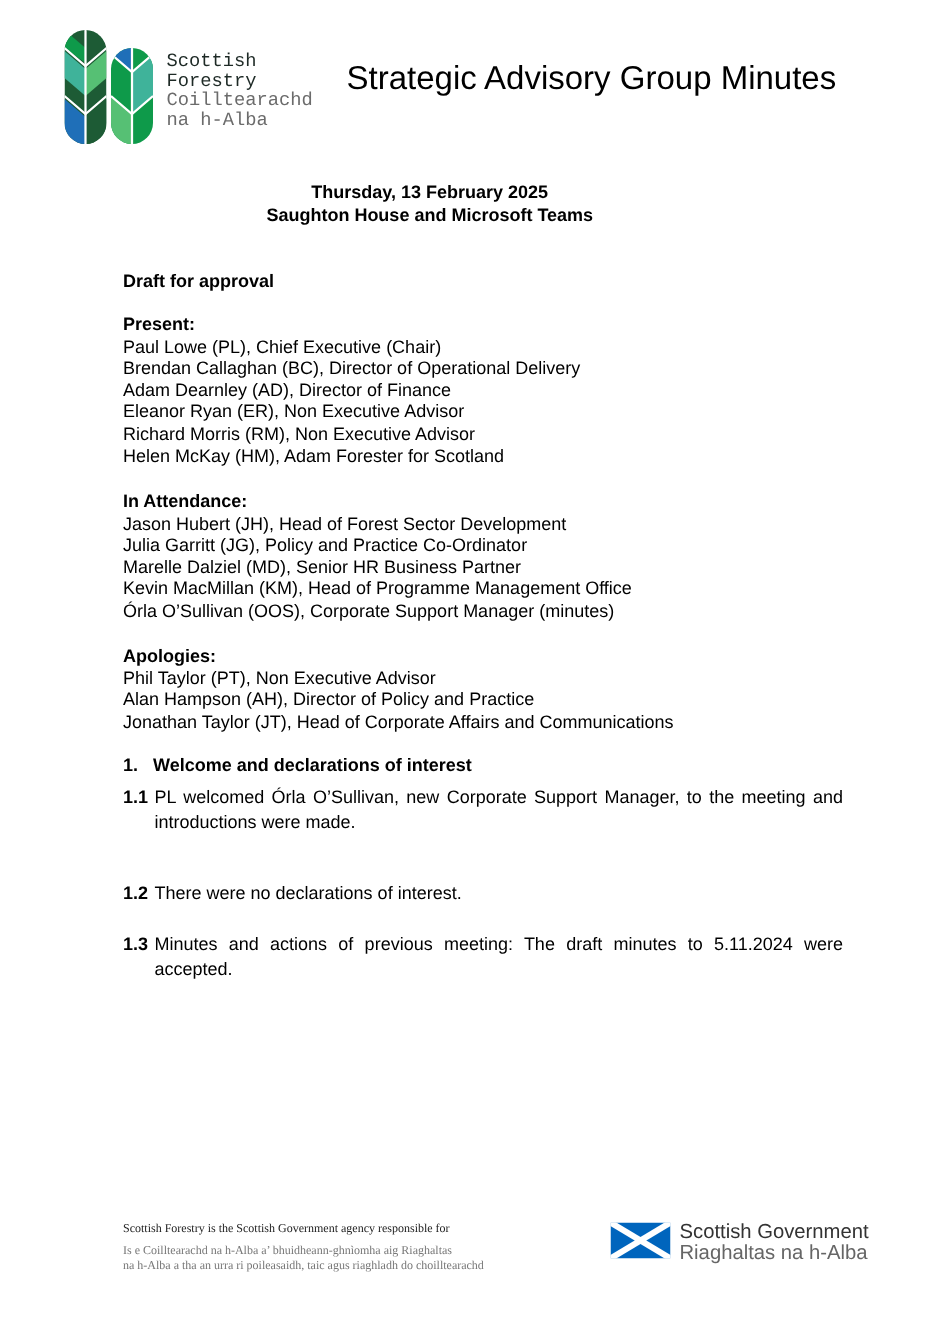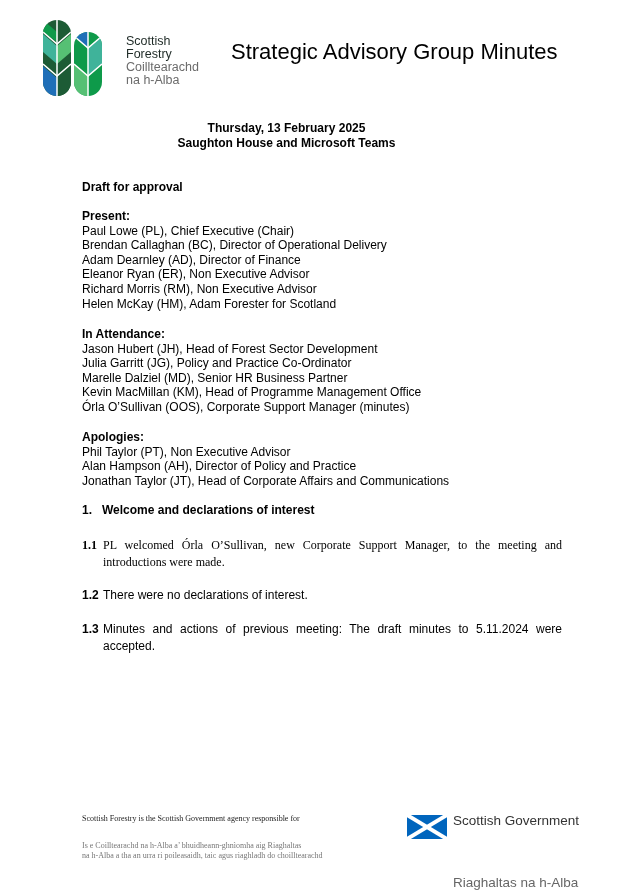--- a/index.html
+++ b/index.html
@@ -1,36 +1,36 @@
 <!DOCTYPE html>
 <html><head>
   <meta charset="utf-8">
   <style>
     html, body { margin: 0; padding: 0; background: #ffffff; }
     body { width: 633px; height: 895px; position: relative; overflow: hidden; font-family: "Liberation Sans", sans-serif; color: #000; }
     .abs { position: absolute; }
     .logo { left: 43px; top: 20px; width: 62px; height: 76px; }
-    .logo-text { left: 126px; top: 35px; font-family: Liberation Sans, sans-serif; line-height: 13px; }
+    .logo-text { left: 111px; top: 35px; font-family: Liberation Mono, monospace; line-height: 13px; }
     .logo-text .en { font-size: 12.5px; color: #1e2a26; }
     .logo-text .gd { font-size: 12.5px; color: #6b6b6b; }
     .title { left: 231px; top: 39px; font-size: 22px; color: #000000; white-space: nowrap; }
     .date-block { left: 0; width: 573px; top: 121px; text-align: center; font-weight: bold; font-size: 12px; line-height: 15px; }
     .body-text { left: 82px; font-size: 12px; line-height: 14.6px; white-space: nowrap; }
     .bold { font-weight: bold; }
     .section-heading { left: 82px; top: 503px; font-size: 12px; font-weight: bold; }
     .section-heading .num { display: inline-block; width: 20px; }
     .para { left: 82px; width: 480px; font-size: 12px; line-height: 16.5px; }
     .para .pnum { font-weight: bold; position: absolute; left: 0; top: 0; }
     .para .ptext { display: block; padding-left: 21px; text-align: justify; }
     .footer-left { left: 82px; top: 814px; font-family: "Liberation Serif", serif; font-size: 8px; line-height: 10.5px; }
     .footer-left .en { color: #222; }
-    .footer-left .gd { color: #777; margin-top: 16px; }
+    .footer-left .gd { color: #777; margin-top: 4px; }
     .sg-flag { left: 407px; top: 815px; width: 40px; height: 24px; }
     .sg-text { left: 453px; top: 814px; font-size: 13.5px; line-height: 14px; color: #333; white-space: nowrap; }
-    .sg-text .gd { color: #666; margin-top: 48px; }
+    .sg-text .gd { color: #666; }
   </style>
 </head>
 <body>
 
 <div class="abs logo">
   <svg width="62" height="76" viewBox="0 0 62 76">
     <defs>
       <clipPath id="lpL">
           <rect x="0" y="0" width="28" height="76" rx="14" ry="14"></rect>
         </clipPath>
@@ -99,21 +99,21 @@
   <div class="bold">Apologies:</div>
   <div>Phil Taylor (PT), Non Executive Advisor</div>
   <div>Alan Hampson (AH), Director of Policy and Practice</div>
   <div>Jonathan Taylor (JT), Head of Corporate Affairs and Communications</div>
 </div>
 
 <div class="abs section-heading">
   <span class="num">1.</span><span>Welcome and declarations of interest</span>
 </div>
 
-<div class="abs para" style="top:537px;font-family:Liberation Serif, serif;">
+<div class="abs para" style="top:523px;">
   <span class="pnum">1.1</span>
   <span class="ptext">PL welcomed Órla O’Sullivan, new Corporate Support Manager, to the meeting and introductions were made.</span>
 </div>
 <div class="abs para" style="top:587px;">
   <span class="pnum">1.2</span>
   <span class="ptext">There were no declarations of interest.</span>
 </div>
 <div class="abs para" style="top:621px;">
   <span class="pnum">1.3</span>
   <span class="ptext">Minutes and actions of previous meeting: The draft minutes to 5.11.2024 were accepted.</span>

